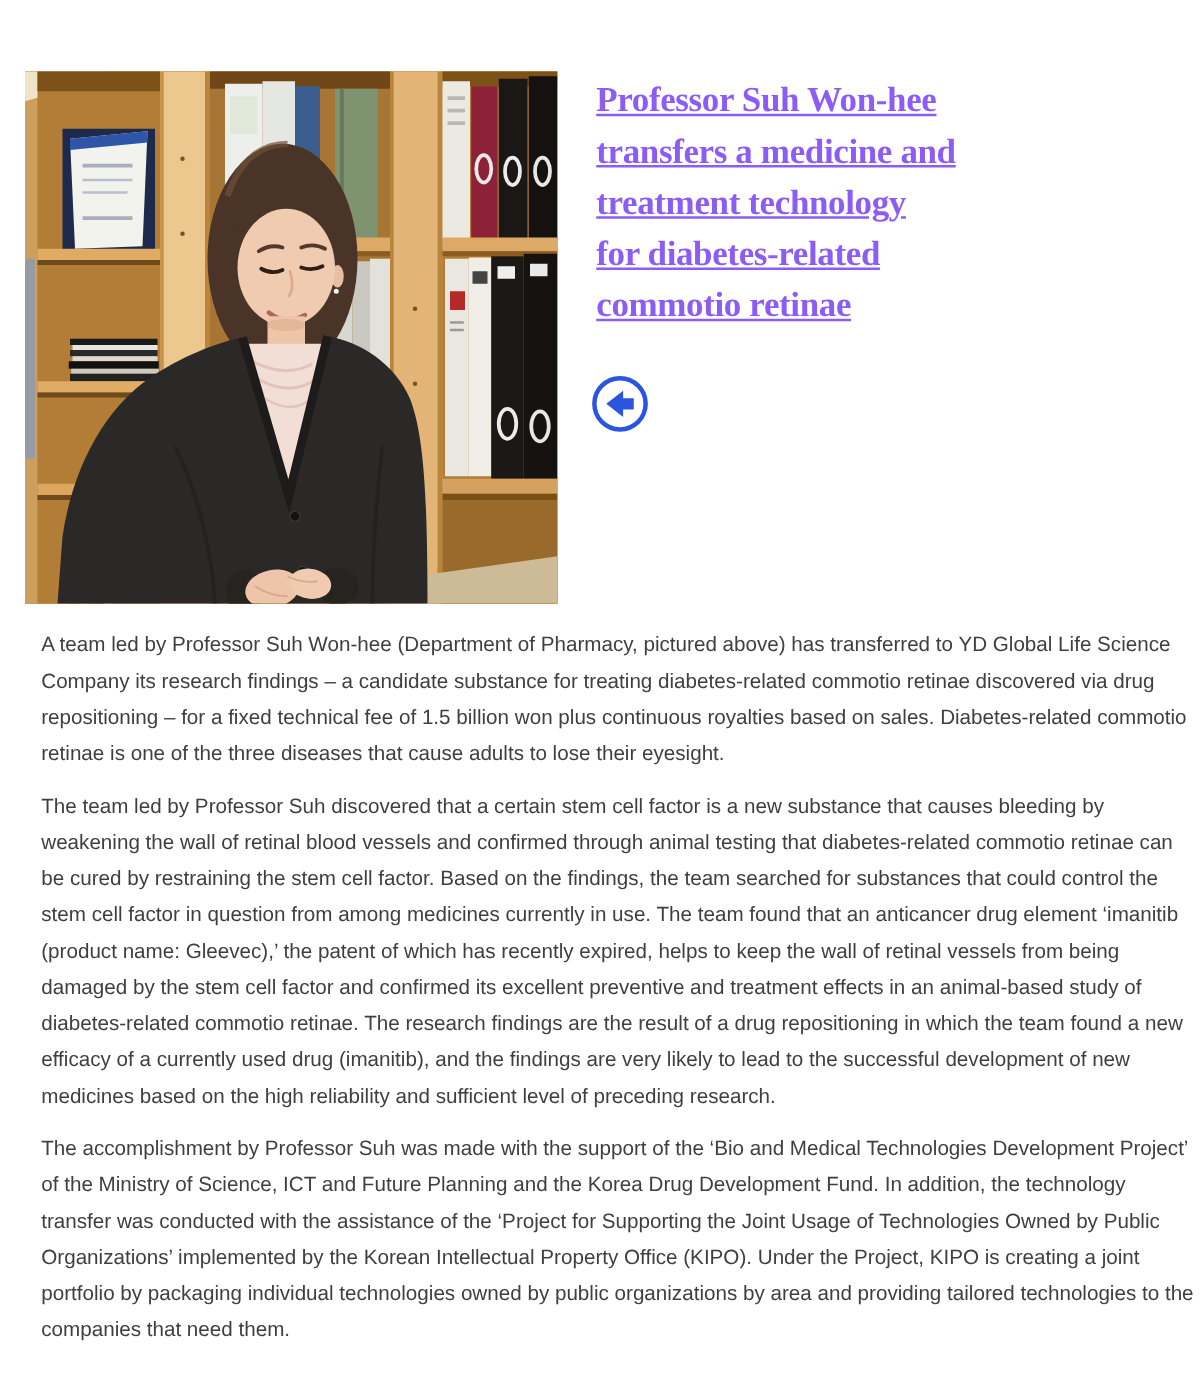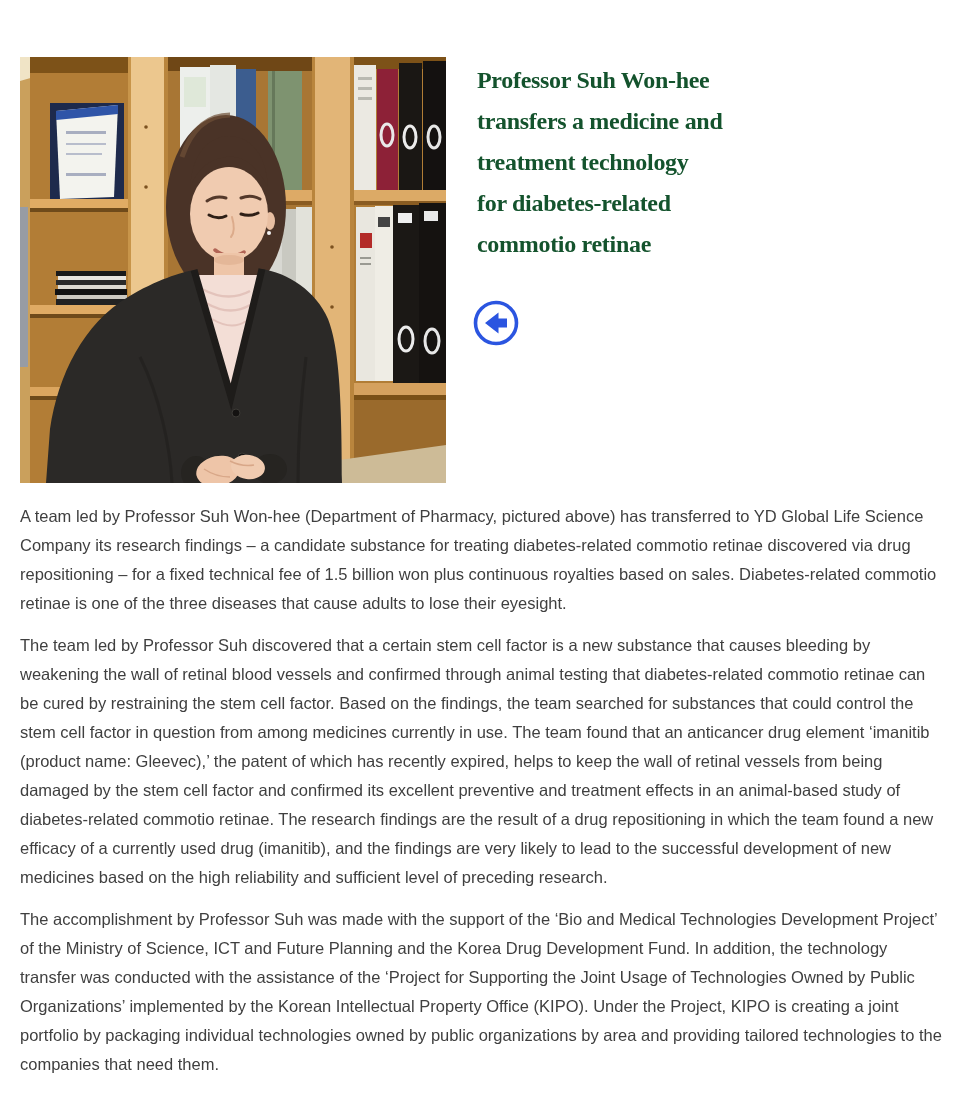--- a/index.html
+++ b/index.html
@@ -22,41 +22,42 @@
   }
   .photo svg { display: block; }
   .headline {
     position: absolute;
     left: 477px;
     top: 60px;
     width: 455px;
     margin: 0;
     font-family: "Liberation Serif", serif;
     font-weight: 700;
-    font-size: 24px;
+    font-size: 28px;
     line-height: 41px;
     letter-spacing: -0.3px;
-    color: #14532d;
+    color: #8b5cf6;
     white-space: pre-line;
+    text-decoration: underline;
   }
   .back-btn {
     position: absolute;
     left: 471px;
     top: 298px;
     width: 50px;
     height: 50px;
     padding: 0;
     border: 0;
     background: transparent;
     cursor: pointer;
   }
   .back-btn svg { display: block; }
   .body-text {
     position: absolute;
-    left: 20px;
+    left: 33px;
     top: 502px;
     width: 924px;
   }
   .body-text p {
     margin: 0 0 13px 0;
     font-size: 16.5px;
     line-height: 29px;
     color: #3f3f3f;
     hyphens: auto;
     -webkit-hyphens: auto;

